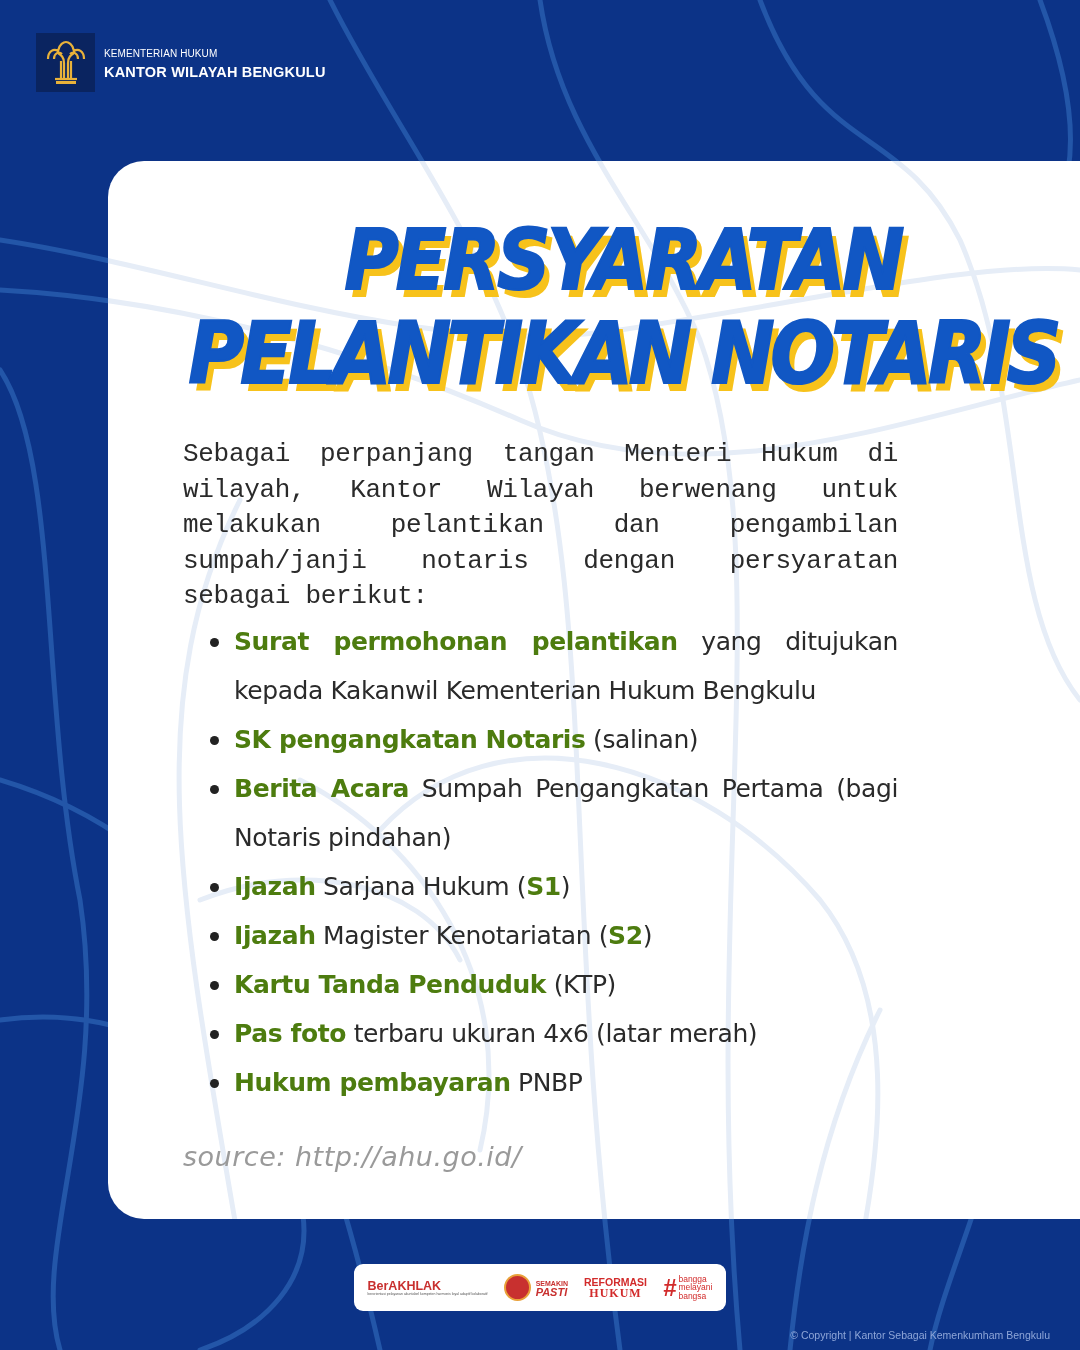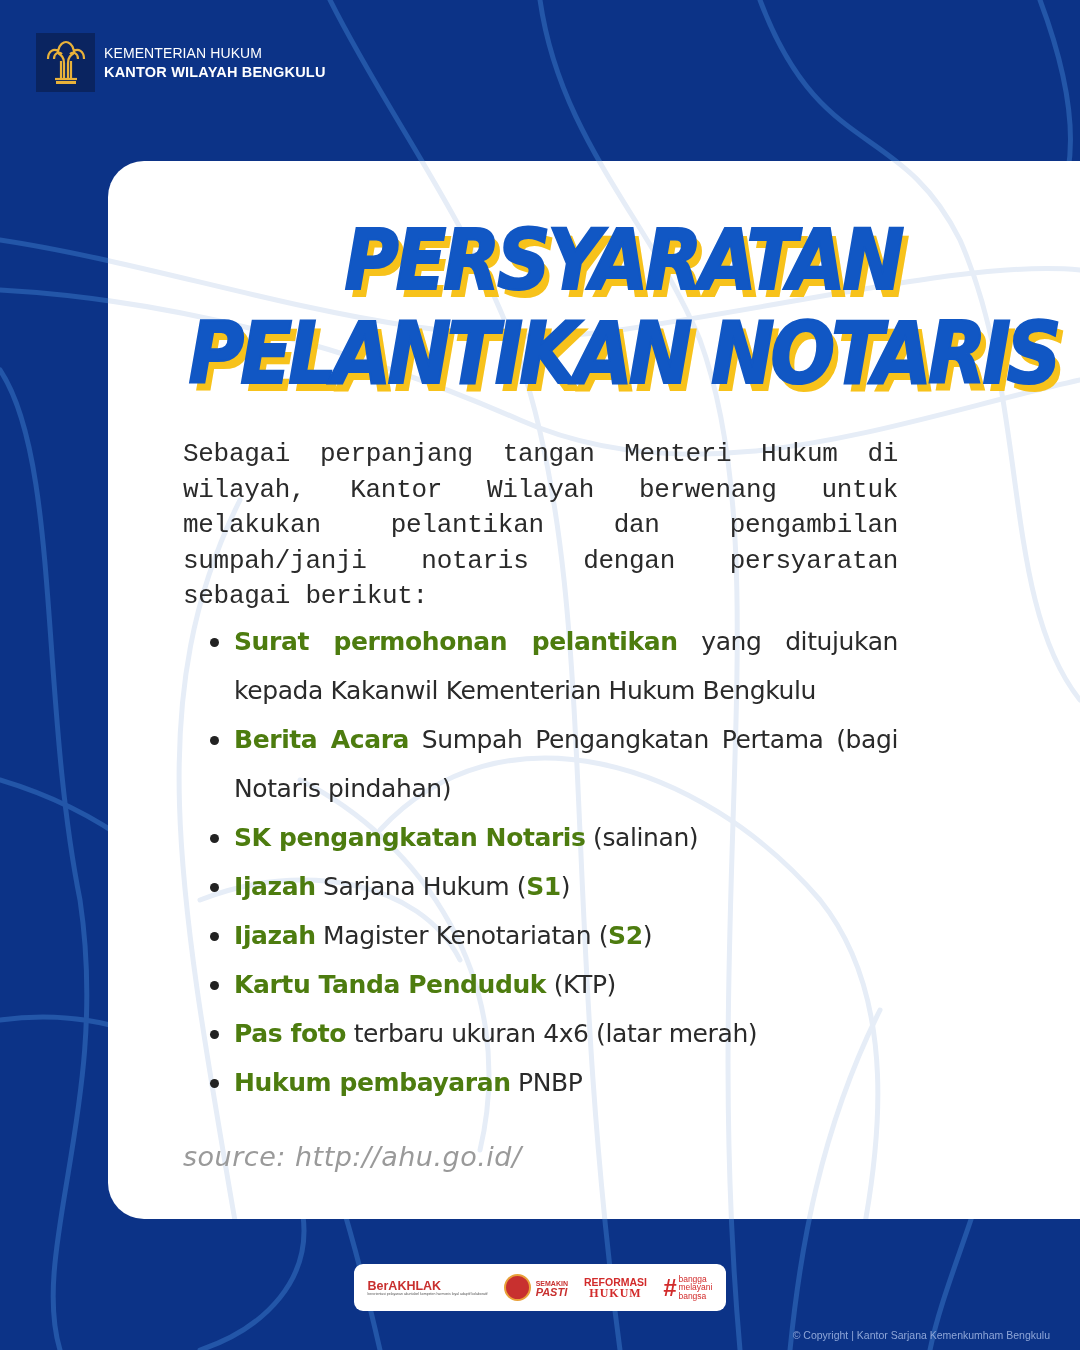--- a/index.html
+++ b/index.html
@@ -10,21 +10,21 @@
     position: relative;
   }
   .bg-lines { position: absolute; left: 0; top: 0; width: 1080px; height: 1350px; z-index: 0; }
 
   .header { position: absolute; left: 36px; top: 33px; display: flex; align-items: center; z-index: 2; }
   .logo-box {
     width: 59px; height: 59px; background: #0a2460;
     display: flex; align-items: center; justify-content: center;
   }
   .header-text { margin-left: 9px; color: #fff; line-height: 19px; }
-  .header-line1 { font-size: 14px; font-weight: 400; letter-spacing: 0.1px; }
+  .header-line1 { font-size: 10px; font-weight: 400; letter-spacing: 0.1px; }
   .header-line2 { font-size: 14.5px; font-weight: 700; letter-spacing: 0.2px; }
 
   .card {
     position: absolute; left: 108px; top: 161px; width: 1030px; height: 1058px;
     background: #ffffff; border-radius: 36px; z-index: 1; overflow: hidden;
   }
   .card-lines { position: absolute; left: -108px; top: -161px; width: 1080px; height: 1350px; }
 
   .title {
     position: absolute; left: 0; right: 0; top: 62px; text-align: center;
@@ -134,22 +134,22 @@
 
   <div class="title">
     <span>PERSYARATAN</span>
     <span class="l2">PELANTIKAN NOTARIS</span>
   </div>
 
   <p class="intro">Sebagai perpanjang tangan Menteri Hukum di wilayah, Kantor Wilayah berwenang untuk melakukan pelantikan dan pengambilan sumpah/janji notaris dengan persyaratan sebagai berikut:</p>
 
   <ul class="req-list">
     <li><b>Surat permohonan pelantikan</b><span> yang ditujukan kepada Kakanwil Kementerian Hukum Bengkulu</span></li>
+    <li><b>SK pengangkatan Notaris</b><span> (salinan)</span></li>
     <li><b>Berita Acara</b><span> Sumpah Pengangkatan Pertama (bagi Notaris pindahan)</span></li>
-    <li><b>SK pengangkatan Notaris</b><span> (salinan)</span></li>
     <li><b>Ijazah</b><span> Sarjana Hukum (</span><b>S1</b><span>)</span></li>
     <li><b>Ijazah</b><span> Magister Kenotariatan (</span><b>S2</b><span>)</span></li>
     <li><b>Kartu Tanda Penduduk</b><span> (KTP)</span></li>
     <li><b>Pas foto</b><span> terbaru ukuran 4x6 (latar merah)</span></li>
     <li><b>Hukum pembayaran</b><span> PNBP</span></li>
   </ul>
 
   <div class="source">source: http://ahu.go.id/</div>
 </div>
 
@@ -167,13 +167,13 @@
   <div class="badge">
     <span class="bangga-hash">#</span>
     <div class="bangga-text">
         <div>bangga</div>
         <div>melayani</div>
         <div>bangsa</div>
       </div>
   </div>
 </div>
 
-<div class="copyright">© Copyright | Kantor Sarjana Kemenkumham Bengkulu</div>
+<div class="copyright">© Copyright | Kantor Sebagai Kemenkumham Bengkulu</div>
 
 </body></html>

